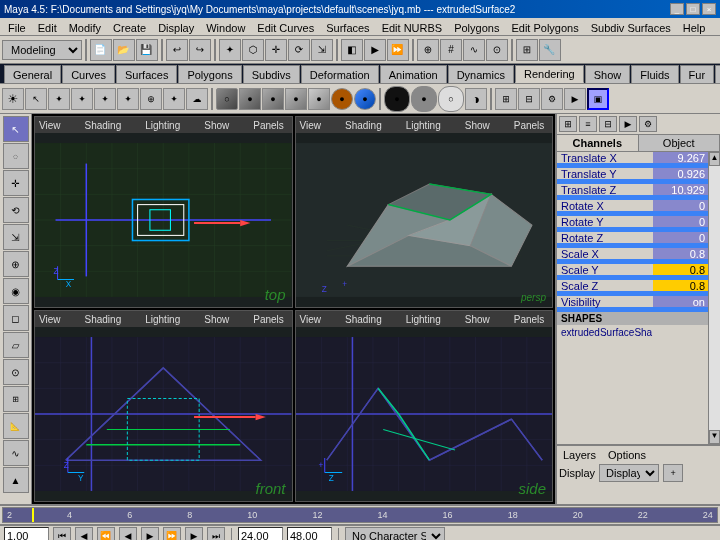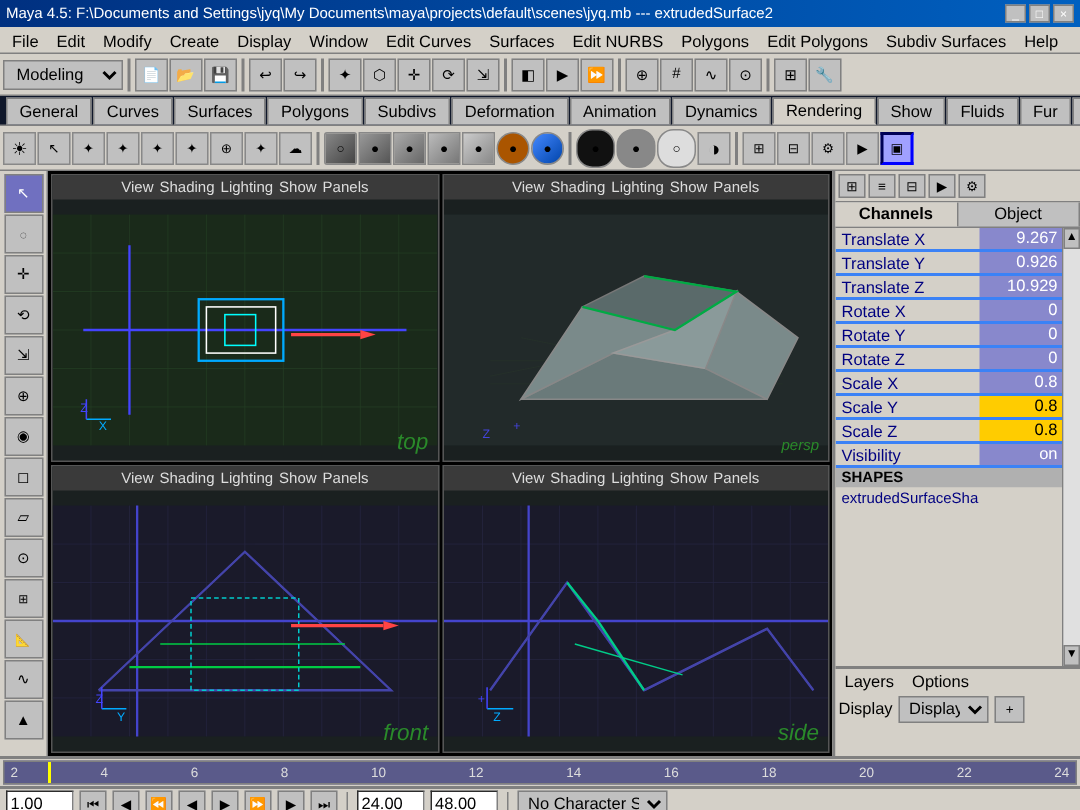--- a/index.html
+++ b/index.html
@@ -194,25 +194,24 @@
       overflow: hidden;
       display: flex;
       flex-direction: column;
     }
     .vp-menubar {
       background: #3a3a3a;
       height: 16px;
       display: flex;
       align-items: center;
       padding: 0 2px;
-      gap: 0;
+      gap: 20px;
       font-size: 10px;
       color: #ddd;
       flex-shrink: 0;
-      justify-content: center;
     }
     .vp-menu-item {
       cursor: pointer;
       padding: 0 2px;
     }
     .vp-content {
       flex: 1;
       position: relative;
       overflow: hidden;
     }
@@ -276,23 +275,23 @@
       border-right: 1px solid #808080;
     }
     .ch-tab.active { background: #d4d0c8; font-weight: bold; }
     #channels-content {
       flex: 1;
       overflow-y: auto;
       background: #d4d0c8;
     }
     .ch-row {
       display: flex;
-      align-items: flex-end;
+      align-items: center;
       height: 16px;
-      border-bottom: 2px solid #3b82f6;
+      border-bottom: 5px solid #3b82f6;
     }
     .ch-label {
       flex: 1;
       padding-left: 4px;
       color: #000080;
       font-size: 11px;
       white-space: nowrap;
     }
     .ch-value {
       width: 55px;

